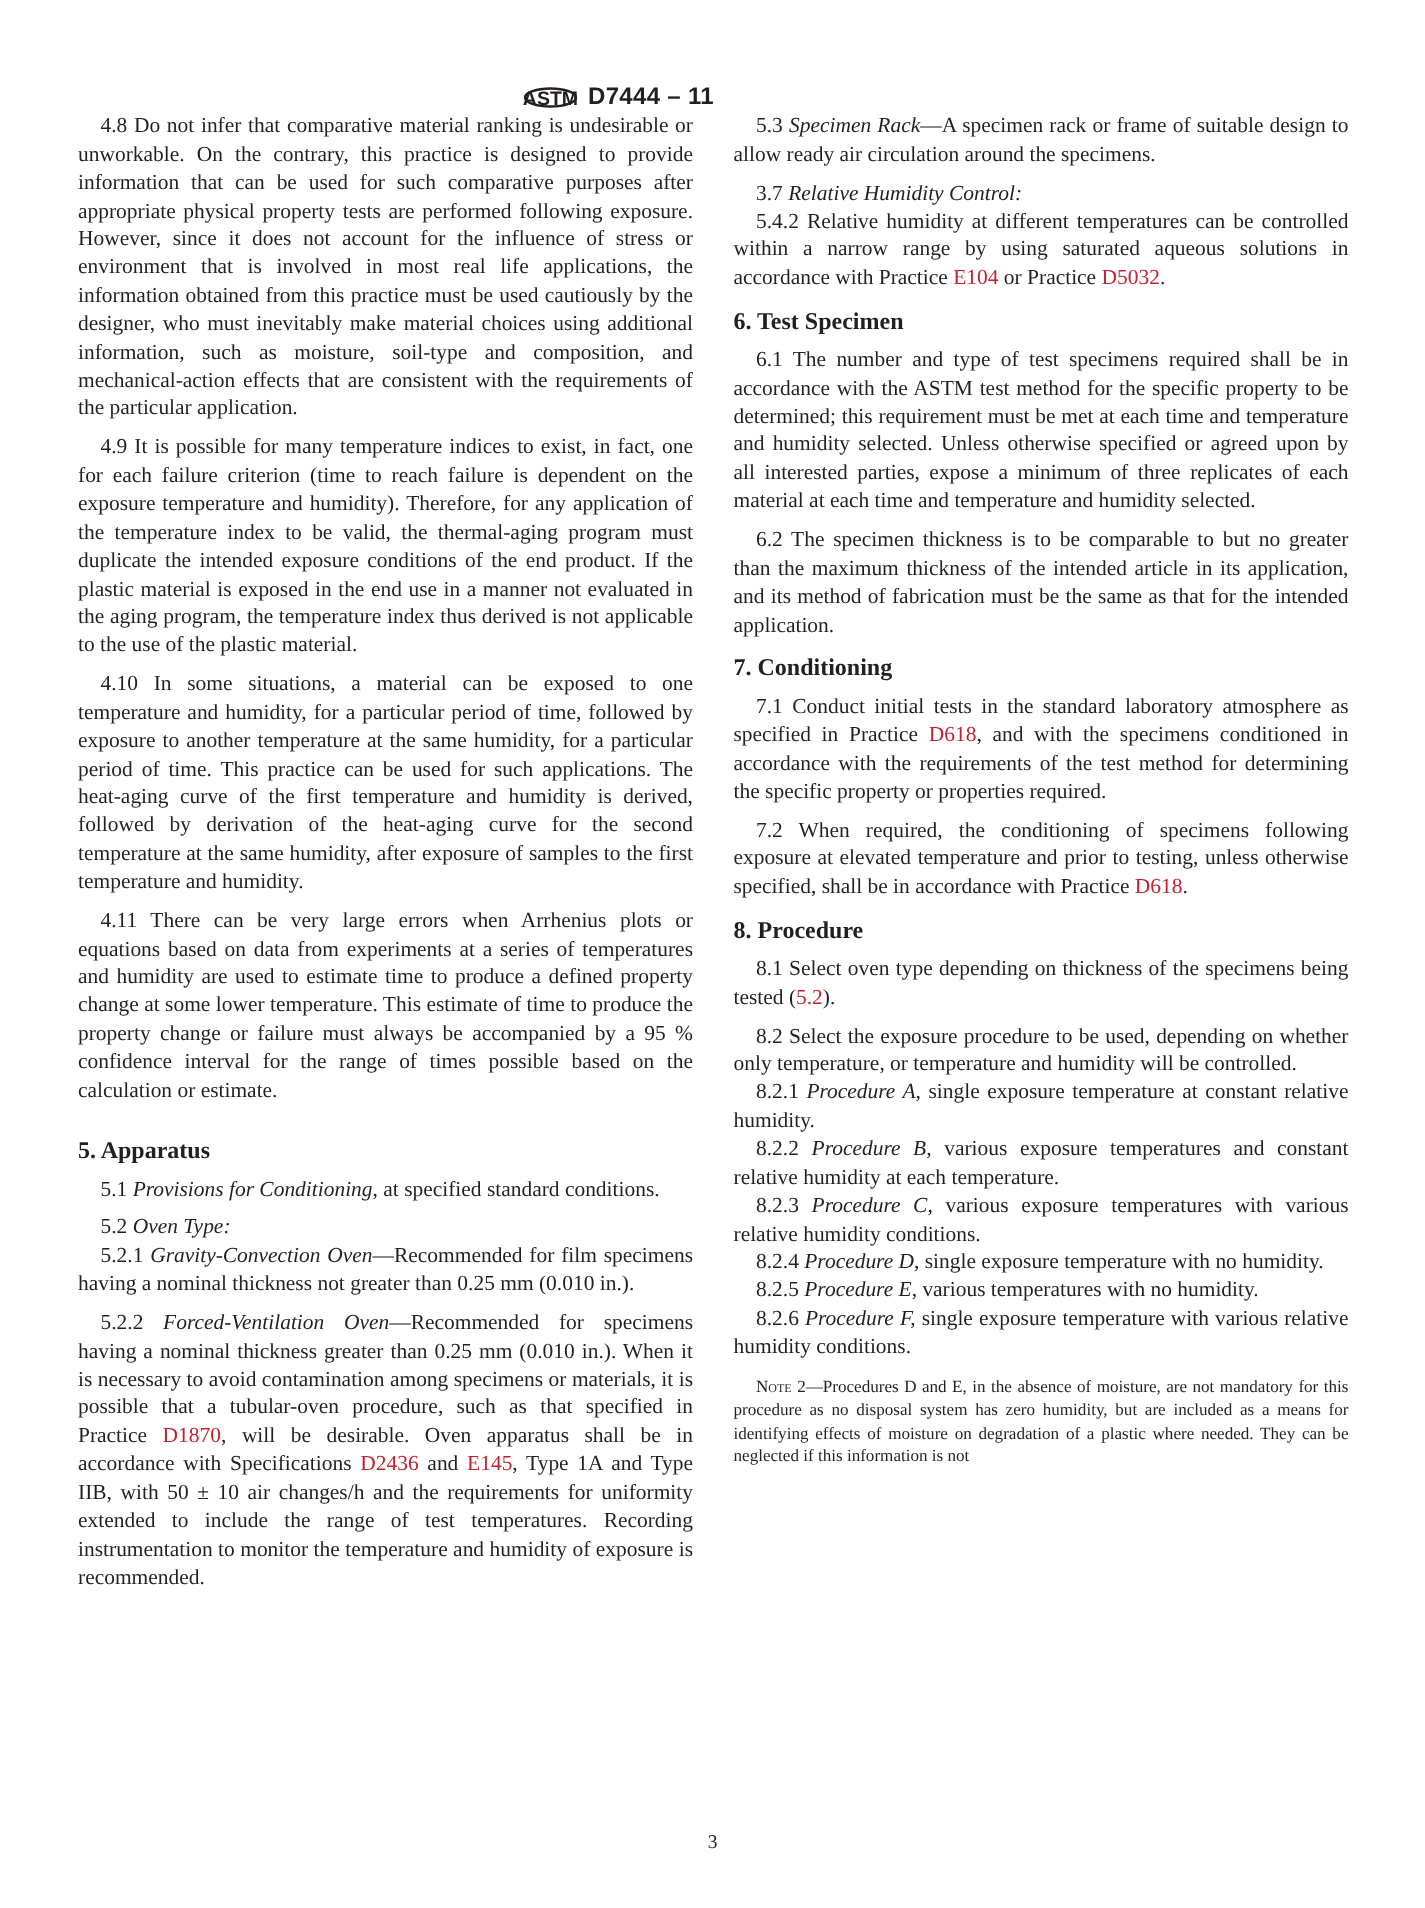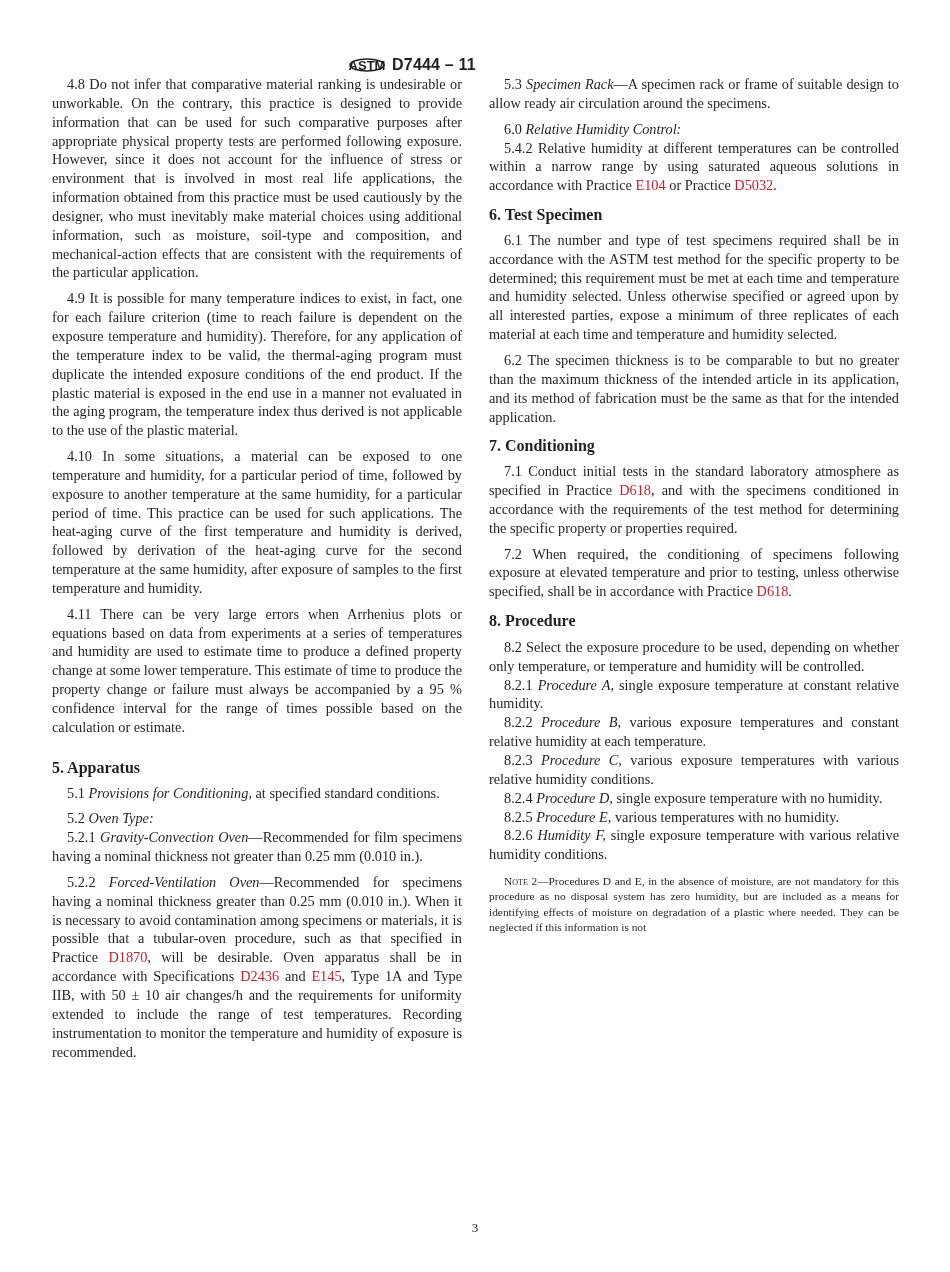--- a/index.html
+++ b/index.html
@@ -41,32 +41,33 @@
   <p class="p gap">4.11  There can be very large errors when Arrhenius plots or equations based on data from experiments at a series of temperatures and humidity are used to estimate time to produce a defined property change at some lower temperature. This estimate of time to produce the property change or failure must always be accompanied by a 95 % confidence interval for the range of times possible based on the calculation or estimate.</p>
   <p class="h" style="margin-top:22px">5.  Apparatus</p>
   <p class="p"><span>5.1  </span><i>Provisions for Conditioning,</i><span> at specified standard conditions.</span></p>
   <p class="p gap"><span>5.2  </span><i>Oven Type:</i></p>
   <p class="p"><span>5.2.1 </span><i>Gravity-Convection Oven</i><span>—Recommended for film specimens having a nominal thickness not greater than 0.25 mm (0.010 in.).</span></p>
   <p class="p gap"><span>5.2.2 </span><i>Forced-Ventilation Oven</i><span>—Recommended for specimens having a nominal thickness greater than 0.25 mm (0.010 in.). When it is necessary to avoid contamination among specimens or materials, it is possible that a tubular-oven procedure, such as that specified in Practice </span><span class="link">D1870</span><span>, will be desirable. Oven apparatus shall be in accordance with Specifications </span><span class="link">D2436</span><span> and </span><span class="link">E145</span><span>, Type 1A and Type IIB, with 50 ± 10 air changes/h and the requirements for uniformity extended to include the range of test temperatures. Recording instrumentation to monitor the temperature and humidity of exposure is recommended.</span></p>
 </div>
 
 <div class="col col-right">
   <p class="p"><span>5.3 </span><i>Specimen Rack</i><span>—A specimen rack or frame of suitable design to allow ready air circulation around the specimens.</span></p>
-  <p class="p gap"><span>6.0 </span><i>Relative Humidity Control:</i></p>
+  <p class="p gap"><span>3.7 </span><i>Relative Humidity Control:</i></p>
   <p class="p"><span>5.4.2 Relative humidity at different temperatures can be controlled within a narrow range by using saturated aqueous solutions in accordance with Practice </span><span class="link">E104</span><span> or Practice </span><span class="link">D5032</span><span>.</span></p>
   <p class="h">6.  Test Specimen</p>
   <p class="p">6.1  The number and type of test specimens required shall be in accordance with the ASTM test method for the specific property to be determined; this requirement must be met at each time and temperature and humidity selected. Unless otherwise specified or agreed upon by all interested parties, expose a minimum of three replicates of each material at each time and temperature and humidity selected.</p>
   <p class="p gap">6.2  The specimen thickness is to be comparable to but no greater than the maximum thickness of the intended article in its application, and its method of fabrication must be the same as that for the intended application.</p>
   <p class="h">7.  Conditioning</p>
   <p class="p"><span>7.1 Conduct initial tests in the standard laboratory atmosphere as specified in Practice </span><span class="link">D618</span><span>, and with the specimens conditioned in accordance with the requirements of the test method for determining the specific property or properties required.</span></p>
   <p class="p gap"><span>7.2  When required, the conditioning of specimens following exposure at elevated temperature and prior to testing, unless otherwise specified, shall be in accordance with Practice </span><span class="link">D618</span><span>.</span></p>
   <p class="h">8.  Procedure</p>
+  <p class="p"><span>8.1   Select oven type depending on thickness of the specimens being tested (</span><span class="link">5.2</span><span>).</span></p>
   <p class="p gap">8.2  Select the exposure procedure to be used, depending on whether only temperature, or temperature and humidity will be controlled.</p>
   <p class="p"><span>8.2.1 </span><i>Procedure A,</i><span> single exposure temperature at constant relative humidity.</span></p>
   <p class="p"><span>8.2.2 </span><i>Procedure B,</i><span> various exposure temperatures and constant relative humidity at each temperature.</span></p>
   <p class="p"><span>8.2.3 </span><i>Procedure C,</i><span> various exposure temperatures with various relative humidity conditions.</span></p>
   <p class="p"><span>8.2.4 </span><i>Procedure D,</i><span> single exposure temperature with no humidity.</span></p>
   <p class="p"><span>8.2.5 </span><i>Procedure E,</i><span> various temperatures with no humidity.</span></p>
-  <p class="p"><span>8.2.6 </span><i>Humidity F,</i><span> single exposure temperature with various relative humidity conditions.</span></p>
+  <p class="p"><span>8.2.6 </span><i>Procedure F,</i><span> single exposure temperature with various relative humidity conditions.</span></p>
   <p class="note"><span class="smallcaps">Note 2</span><span>—Procedures D and E, in the absence of moisture, are not mandatory for this procedure as no disposal system has zero humidity, but are included as a means for identifying effects of moisture on degradation of a plastic where needed. They can be neglected if this information is not</span></p>
 </div>
 
 <div class="pagenum">3</div>
 
 </body></html>

